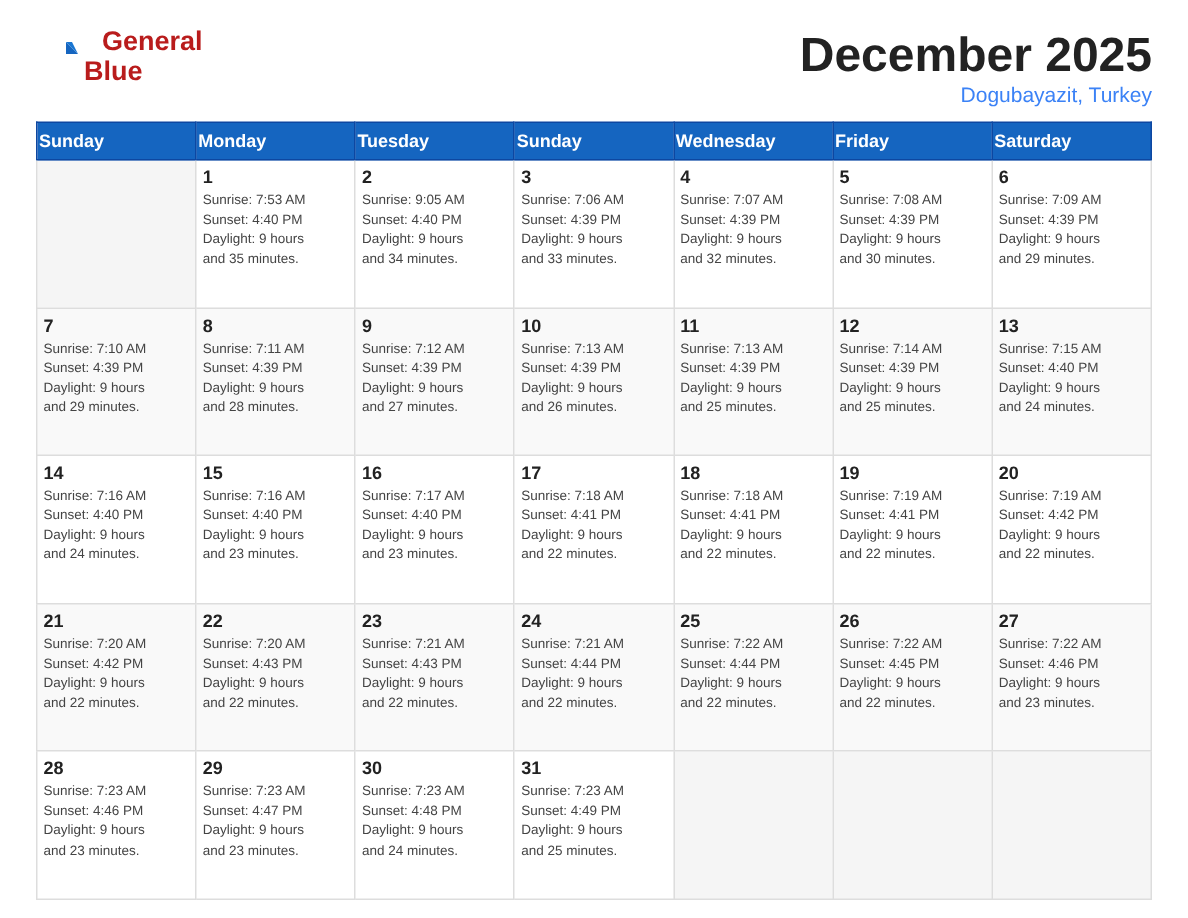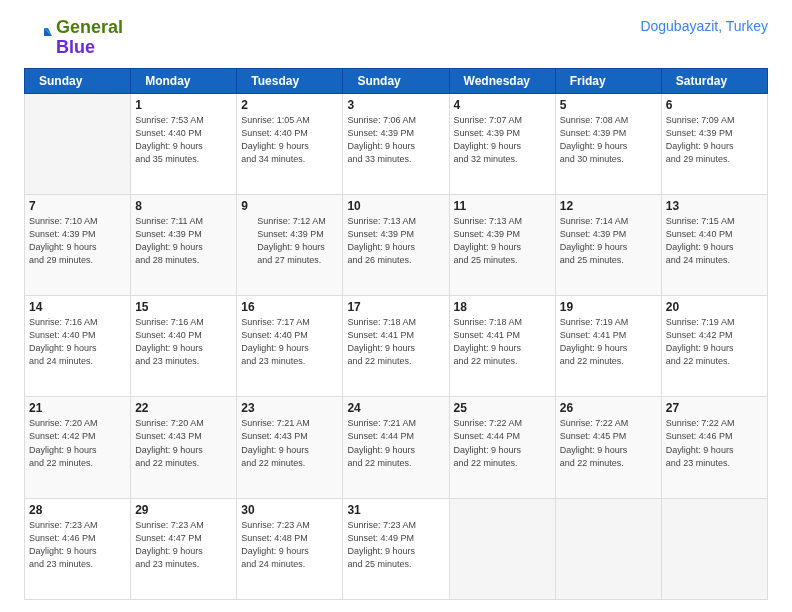--- a/index.html
+++ b/index.html
@@ -28,26 +28,27 @@
       align-items: center;
     }
     .logo-text {
       display: flex;
       flex-direction: column;
       line-height: 1.1;
     }
     .logo-general {
       font-size: 18px;
       font-weight: bold;
-      color: #4d7c0f;
+      color: #b91c1c;
+      margin-left: 12px;
     }
     .logo-blue {
       font-size: 18px;
       font-weight: bold;
-      color: #6d28d9;
+      color: #b91c1c;
     }
     .logo-icon {
       width: 28px;
       height: 28px;
       margin-right: 4px;
     }
     .title-block {
       text-align: right;
     }
     .month-title {
@@ -65,21 +66,21 @@
       width: 100%;
       table-layout: fixed;
     }
     .calendar thead tr {
       background-color: #1565c0;
     }
     .calendar thead th {
       color: #fff;
       font-size: 12px;
       font-weight: bold;
-      padding: 5px 14px;
+      padding: 5px 1px;
       text-align: left;
       border: 1px solid #0d47a1;
     }
     .calendar tbody tr {
       border-bottom: 1px solid #ccc;
     }
     .calendar tbody td {
       vertical-align: top;
       padding: 4px 4px;
       border: 1px solid #ddd;
@@ -116,20 +117,21 @@
       <svg class="logo-icon" viewBox="0 0 28 28">
         <polygon points="20,4 28,12 20,12" fill="#1565c0"></polygon>
         <polygon points="20,4 28,12 24,4" fill="#1976d2"></polygon>
       </svg>
       <div class="logo-text">
         <span class="logo-general">General</span>
         <span class="logo-blue">Blue</span>
       </div>
     </div>
     <div class="title-block">
+      <div class="month-title">December 2025</div>
       <div class="location">Dogubayazit, Turkey</div>
     </div>
   </div>
 
   <table class="calendar">
     <thead>
       <tr>
       <th>Sunday</th>
           <th>Monday</th>
           <th>Tuesday</th>
@@ -144,21 +146,21 @@
           <td class="empty-cell"></td>
           <td>
             <span class="day-num">1</span>
             <div class="day-info" style="white-space: pre-line;">Sunrise: 7:53 AM
 Sunset: 4:40 PM
 Daylight: 9 hours
 and 35 minutes.</div>
           </td>
           <td>
             <span class="day-num">2</span>
-            <div class="day-info" style="white-space: pre-line;">Sunrise: 1:05 AM
+            <div class="day-info" style="white-space: pre-line;">Sunrise: 9:05 AM
 Sunset: 4:40 PM
 Daylight: 9 hours
 and 34 minutes.</div>
           </td>
           <td>
             <span class="day-num">3</span>
             <div class="day-info" style="white-space: pre-line;">Sunrise: 7:06 AM
 Sunset: 4:39 PM
 Daylight: 9 hours
 and 33 minutes.</div>
@@ -195,21 +197,21 @@
           </td>
           <td>
             <span class="day-num">8</span>
             <div class="day-info" style="white-space: pre-line;">Sunrise: 7:11 AM
 Sunset: 4:39 PM
 Daylight: 9 hours
 and 28 minutes.</div>
           </td>
           <td>
             <span class="day-num">9</span>
-            <div class="day-info" style="white-space: pre-line; margin-left: 16px;">Sunrise: 7:12 AM
+            <div class="day-info" style="white-space: pre-line;">Sunrise: 7:12 AM
 Sunset: 4:39 PM
 Daylight: 9 hours
 and 27 minutes.</div>
           </td>
           <td>
             <span class="day-num">10</span>
             <div class="day-info" style="white-space: pre-line;">Sunrise: 7:13 AM
 Sunset: 4:39 PM
 Daylight: 9 hours
 and 26 minutes.</div>

